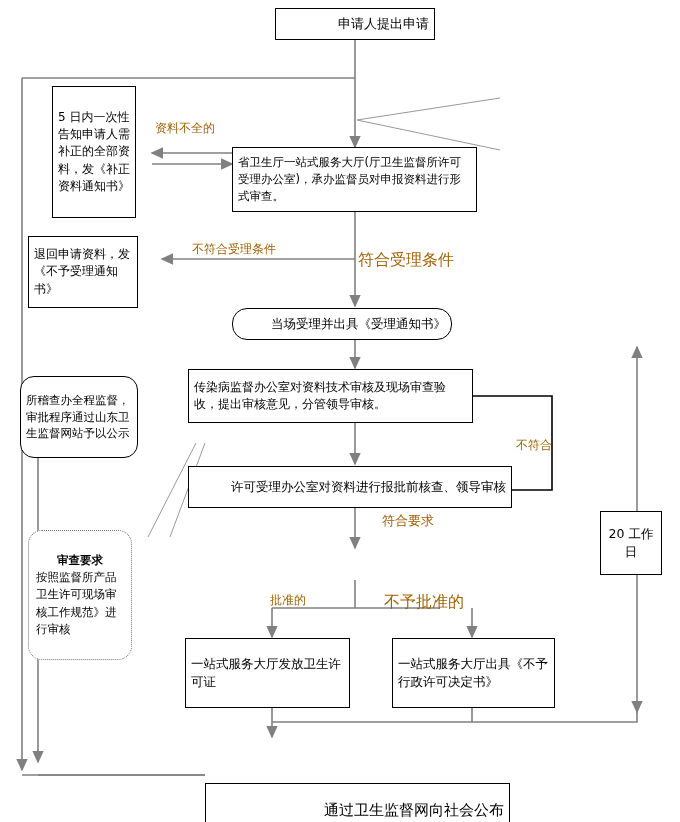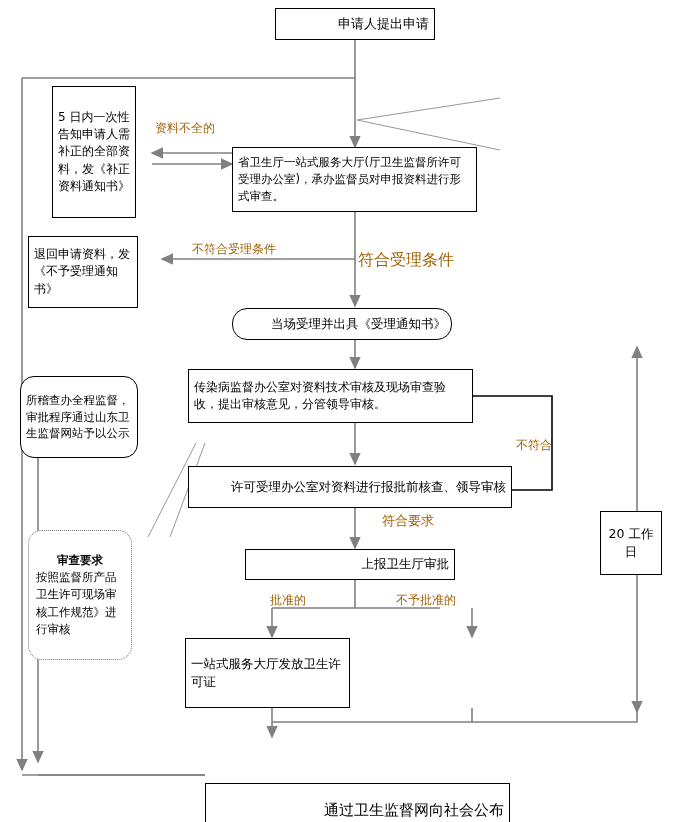--- a/index.html
+++ b/index.html
@@ -112,32 +112,32 @@
     <span class="txt">许可受理办公室对资料进行报批前核查、领导审核</span>
   </div>
 
   <div class="callout" style="left:28px;top:530px;width:104px;height:130px;font-size:11.5px;">
     <span class="txt">
       <span class="bold">审查要求</span>
       <span>按照监督所产品卫生许可现场审核工作规范》进行审核</span>
     </span>
   </div>
 
-  <div class="nodebox center" style="left:245px;top:549px;width:210px;height:31px;font-size:12.5px;">
-    <span class="txt">上报卫生厅审批</span>
-  </div>
 
   <div class="nodebox center" style="left:600px;top:511px;width:62px;height:64px;font-size:12.5px;">
     <span class="txt">20  工作日</span>
   </div>
 
   <div class="nodebox left" style="left:185px;top:638px;width:165px;height:70px;font-size:12.5px;">
     <span class="txt">一站式服务大厅发放卫生许可证</span>
   </div>
 
+  <div class="nodebox left" style="left:392px;top:638px;width:163px;height:70px;font-size:12.5px;">
+    <span class="txt">一站式服务大厅出具《不予行政许可决定书》</span>
+  </div>
 
   <div class="nodebox center" style="left:205px;top:738px;width:305px;height:55px;font-size:15px;margin-top:45px;">
     <span class="txt">通过卫生监督网向社会公布</span>
   </div>
 
   <div class="edgelabel" style="left:155px;top:120px;font-size:12px;">
     <span>资料不全的</span>
   </div>
   <div class="edgelabel" style="left:192px;top:241px;font-size:12px;">
     <span>不符合受理条件</span>
@@ -147,17 +147,17 @@
   </div>
   <div class="edgelabel" style="left:516px;top:437px;font-size:12px;">
     <span>不符合</span>
   </div>
   <div class="edgelabel" style="left:346px;top:512px;font-size:13px;margin-left:36px;">
     <span>符合要求</span>
   </div>
   <div class="edgelabel" style="left:270px;top:592px;font-size:12px;">
     <span>批准的</span>
   </div>
-  <div class="edgelabel" style="left:396px;top:592px;font-size:12px;">
+  <div class="edgelabel" style="left:384px;top:592px;font-size:16px;">
     <span>不予批准的</span>
   </div>
 
 </div>
 
 </body></html>

